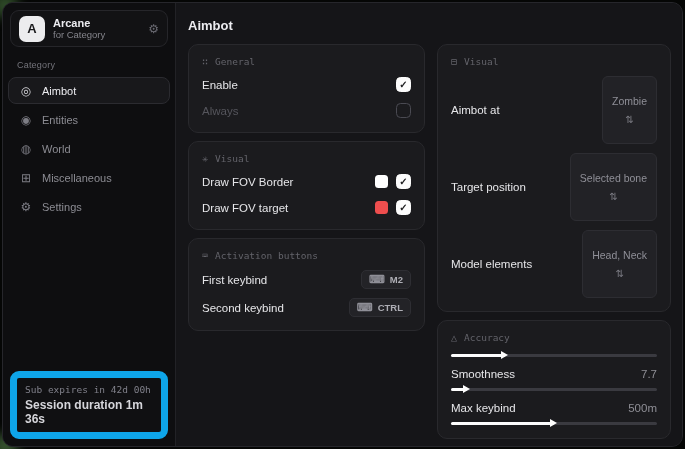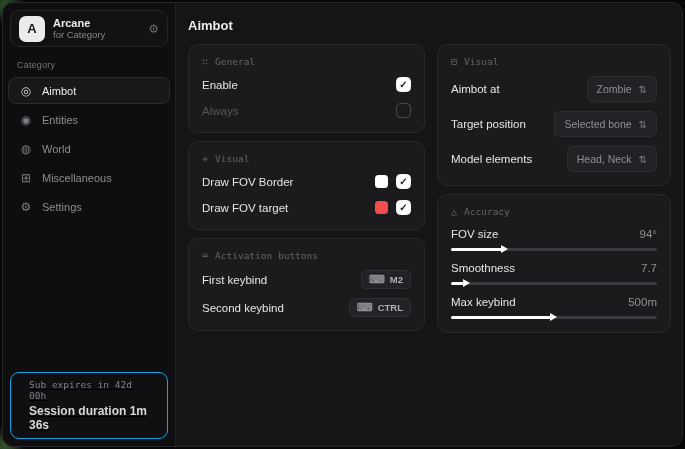--- a/index.html
+++ b/index.html
@@ -62,24 +62,23 @@
     color:#8c8c93; font-size:11px; font-weight:500;
     cursor:pointer;
   }
   .nav-item .nav-icon { font-size:12px; width:14px; text-align:center; color:#7d7d85; }
   .nav-item.active { background:#18181b; border-color:#2b2b30; color:#ececf0; }
   .nav-item.active .nav-icon { color:#d8d8dd; }
 
   .side-footer {
     position:absolute; left:7px; right:7px; bottom:7px;
     background:#101012;
-    border:1px solid #0ea5e9;
+    border:7px solid #0ea5e9;
     border-radius:9px;
-    padding:6px 18px;
-    text-decoration:underline;
+    padding:6px 8px;
   }
   .footer-expiry { font-family:"DejaVu Sans Mono", monospace; font-size:9.5px; color:#80808a; }
   .footer-session { margin-top:3px; font-size:12px; font-weight:bold; color:#d6d6db; }
 
   
   .main { flex:1; background:#151518; }
   .main-title { padding:15px 0 11px 12px; font-size:13px; font-weight:bold; color:#ececf0; }
 
   .columns { display:flex; gap:12px; padding:0 12px; align-items:flex-start; }
   .col { display:flex; flex-direction:column; gap:8px; }
@@ -122,23 +121,24 @@
     background:#232327; border:1px solid #2e2e33;
     border-radius:5px; padding:2px 7px;
     color:#aeaeb5; font-size:9.5px; font-weight:bold;
     cursor:pointer;
   }
   .kb-btn .kb-icon { font-size:11px; color:#8f8f97; }
 
   .dd-btn {
     display:inline-flex; align-items:center; gap:7px;
     background:#222226; border:1px solid #2d2d32;
-    border-radius:6px; padding:6px 9px;
+    border-radius:6px; padding:18px 9px;
     color:#8f8f97; font-size:10.5px;
     cursor:pointer;
+    flex-direction:column;
   }
   .dd-btn .dd-icon { font-size:10px; color:#7d7d85; }
   .tracker-row { min-height:22px; }
 
   .acc-row { margin-top:11px; }
   .acc-labels { display:flex; align-items:center; justify-content:space-between; }
   .acc-value { font-size:11.5px; color:#8f8f96; }
   .slider { position:relative; height:3px; background:#3a3a40; border-radius:2px; margin-top:8px; cursor:pointer; }
   .slider-fill { position:absolute; left:0; top:0; height:3px; background:#fdfdfd; border-radius:2px; }
   .slider-fill::after {
@@ -300,24 +300,20 @@
           </div>
         </div>
 
         <div class="card">
           <div class="card-header">
             <span class="hdr-icon">△</span>
             <span>Accuracy</span>
           </div>
 
           <div class="acc-row">
-            <div class="acc-labels">
-              <span class="row-label">FOV size</span>
-              <span class="acc-value">94°</span>
-            </div>
             <div class="slider">
               <div class="slider-fill" style="width: 26%;"></div>
             </div>
           </div>
 
           <div class="acc-row">
             <div class="acc-labels">
               <span class="row-label">Smoothness</span>
               <span class="acc-value">7.7</span>
             </div>

